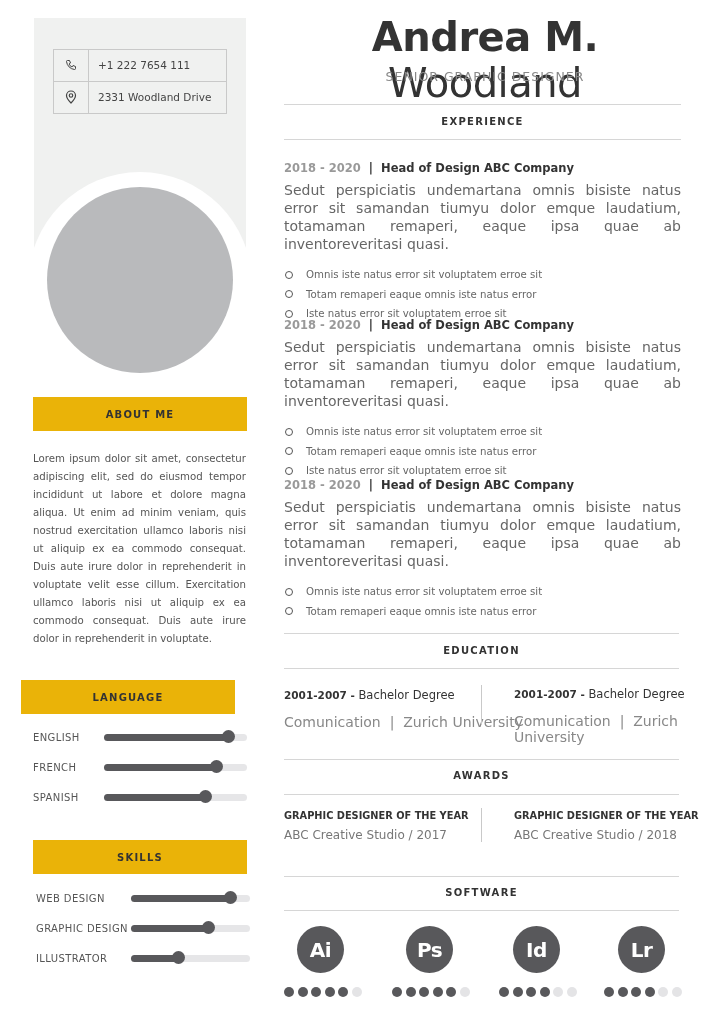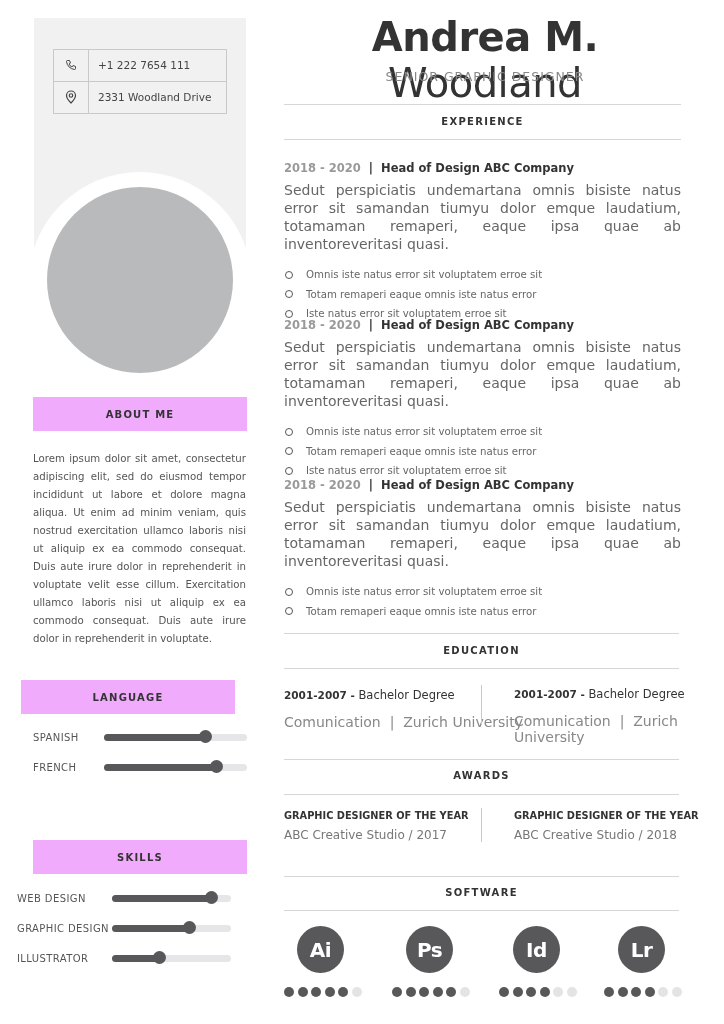--- a/index.html
+++ b/index.html
@@ -6,21 +6,21 @@
   body { width: 724px; height: 1024px; background: #fff; font-family: "DejaVu Sans", sans-serif; color: #333; position: relative; overflow: hidden; }
   .abs { position: absolute; }
   .sidebar-top { left: 34px; top: 18px; width: 212px; height: 245px; background: #f0f1f0; }
   .photo-ring { left: 28px; top: 172px; width: 224px; height: 224px; border-radius: 50%; background: #fff; }
   .photo { left: 47px; top: 187px; width: 186px; height: 186px; border-radius: 50%; background: #b9babc; }
   .contact { left: 53px; top: 49px; width: 174px; border: 1px solid #c9c9c9; }
   .contact-row { display: flex; height: 31.6px; border-bottom: 1px solid #c9c9c9; align-items: center; }
   .contact-row:last-child { border-bottom: none; }
   .contact-icon { width: 35px; height: 100%; border-right: 1px solid #c9c9c9; display: flex; align-items: center; justify-content: center; }
   .contact-text { padding-left: 9px; font-size: 10.5px; color: #444; }
-  .sec-head { background: #f0abfc; height: 34px; display: flex; align-items: center; justify-content: center; font-size: 10px; font-weight: bold; letter-spacing: 1.2px; color: #333; }
+  .sec-head { background: #eab308; height: 34px; display: flex; align-items: center; justify-content: center; font-size: 10px; font-weight: bold; letter-spacing: 1.2px; color: #333; }
   .about-text { left: 33px; top: 450px; width: 213px; font-size: 10.2px; line-height: 18px; color: #555; text-align: justify; }
   .bar-row { display: flex; align-items: center; height: 30px; }
   .bar-label { font-size: 10px; color: #555; letter-spacing: 0.4px; }
   .track { position: relative; height: 7px; border-radius: 4px; background: #e6e6e8; }
   .fill { position: absolute; left: 0; top: 0; height: 7px; border-radius: 4px; background: #58585b; }
   .knob { position: absolute; top: -3.5px; width: 13px; height: 13px; border-radius: 50%; background: #58585b; margin-left: -6.5px; }
   .name { left: 280px; top: 14px; width: 410px; text-align: center; font-size: 40px; color: #333; letter-spacing: -0.5px; }
   .name b { font-weight: bold; }
   .name span.light { font-weight: normal; }
   .subtitle { left: 280px; top: 69px; width: 410px; text-align: center; font-size: 12.5px; color: #888; letter-spacing: 1px; }
@@ -70,37 +70,44 @@
     <div class="contact-text">2331 Woodland Drive</div>
   </div>
 </div>
 
 <div class="abs sec-head" style="left:33px; top:397px; width:214px;">ABOUT ME</div>
 <div class="abs about-text">Lorem ipsum dolor sit amet, consectetur adipiscing elit, sed do eiusmod tempor incididunt ut labore et dolore magna aliqua. Ut enim ad minim veniam, quis nostrud exercitation ullamco laboris nisi ut aliquip ex ea commodo consequat. Duis aute irure dolor in reprehenderit in voluptate velit esse cillum. Exercitation ullamco laboris nisi ut aliquip ex ea commodo consequat. Duis aute irure dolor in reprehenderit in voluptate.</div>
 
 <div class="abs sec-head" style="left:21px; top:680px; width:214px;">LANGUAGE</div>
 <div class="abs" style="left:33px; top:722px; width:214px;">
   <div class="bar-row">
+    <div class="bar-label" style="width:71px;">ENGLISH</div>
+    <div class="track" style="width:143px;">
+      <div class="fill" style="width:87%;"></div>
+      <div class="knob" style="left:87%;"></div>
+    </div>
+  </div>
+  <div class="bar-row">
+    <div class="bar-label" style="width:71px;">FRENCH</div>
+    <div class="track" style="width:143px;">
+      <div class="fill" style="width:79%;"></div>
+      <div class="knob" style="left:79%;"></div>
+    </div>
+  </div>
+  <div class="bar-row">
     <div class="bar-label" style="width:71px;">SPANISH</div>
     <div class="track" style="width:143px;">
       <div class="fill" style="width:71%;"></div>
       <div class="knob" style="left:71%;"></div>
     </div>
   </div>
-  <div class="bar-row">
-    <div class="bar-label" style="width:71px;">FRENCH</div>
-    <div class="track" style="width:143px;">
-      <div class="fill" style="width:79%;"></div>
-      <div class="knob" style="left:79%;"></div>
-    </div>
-  </div>
 </div>
 
 <div class="abs sec-head" style="left:33px; top:840px; width:214px;">SKILLS</div>
-<div class="abs" style="left:17px; top:883px; width:214px;">
+<div class="abs" style="left:36px; top:883px; width:214px;">
   <div class="bar-row">
     <div class="bar-label" style="width:95px;">WEB DESIGN</div>
     <div class="track" style="width:119px;">
       <div class="fill" style="width:84%;"></div>
       <div class="knob" style="left:84%;"></div>
     </div>
   </div>
   <div class="bar-row">
     <div class="bar-label" style="width:95px;">GRAPHIC DESIGN</div>
     <div class="track" style="width:119px;">

